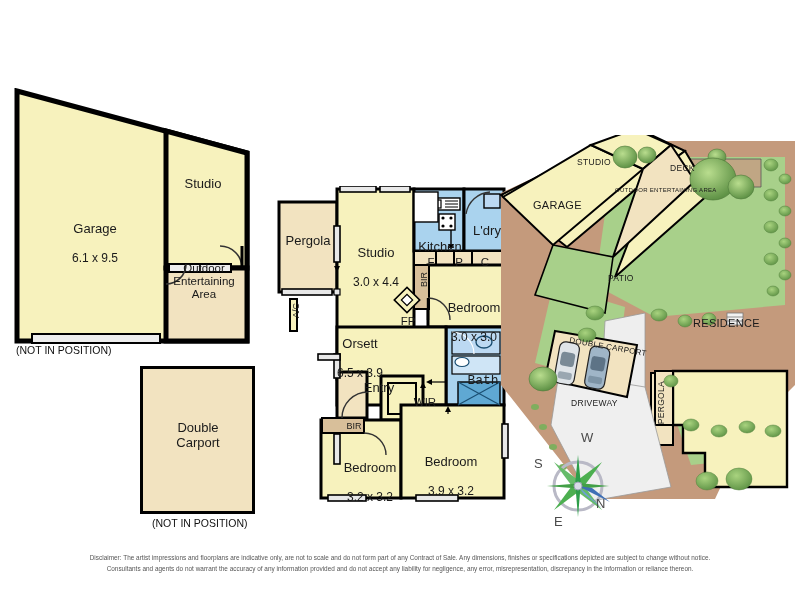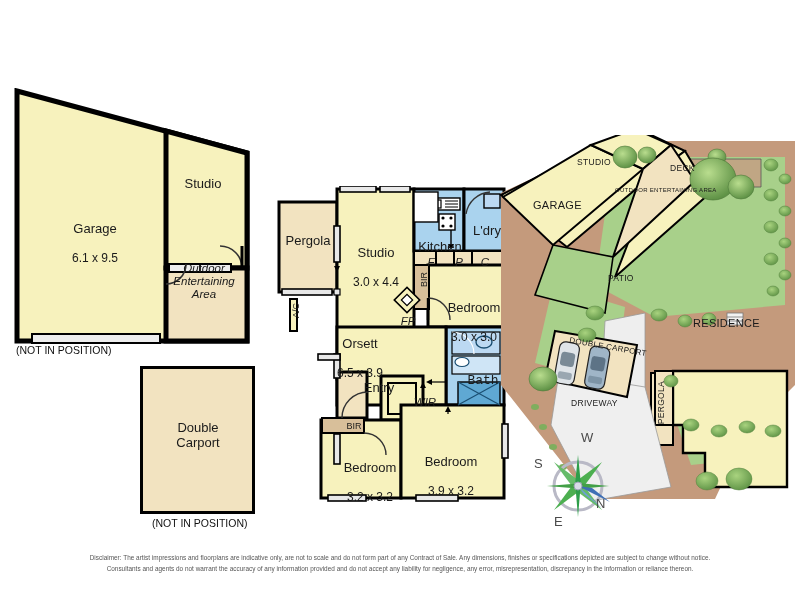--- a/index.html
+++ b/index.html
@@ -44,21 +44,21 @@
   .room.tan    { background: #f2e3c0; }
   .lbl {
     position: absolute;
     text-align: center;
     color: #1a1a1a;
     line-height: 1.12;
     white-space: pre-line;
     pointer-events: none;
   }
   .lbl.big   { font-size: 13px; }
-  .lbl.mid   { font-size: 11.5px; font-style: italic; }
+  .lbl.mid   { font-size: 11.5px; }
   .lbl.sm    { font-size: 9px; }
   .vert { writing-mode: vertical-rl; transform: rotate(180deg); }
 
   .notpos {
     position: absolute;
     font-size: 10.5px;
     color: #111;
     white-space: nowrap;
   }
 

